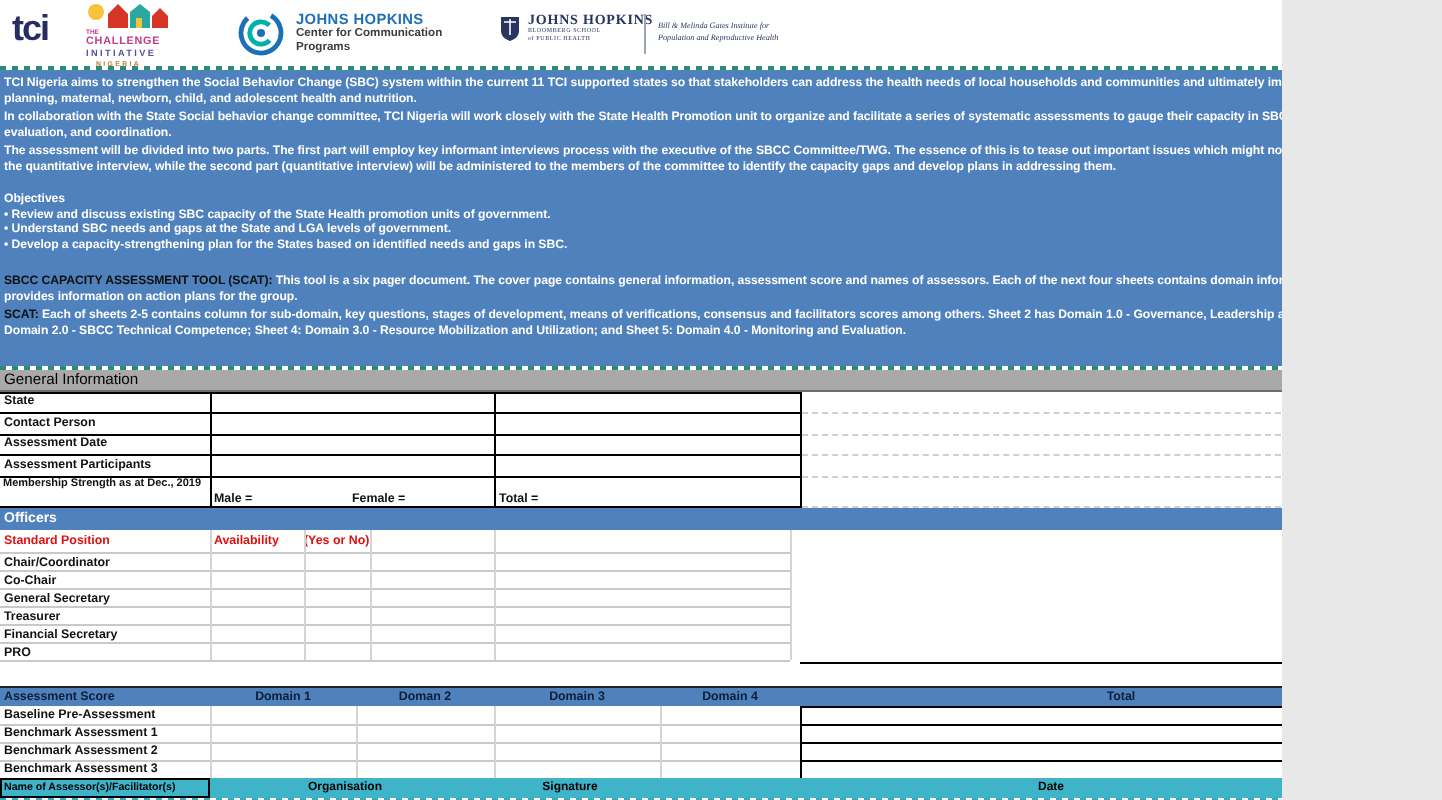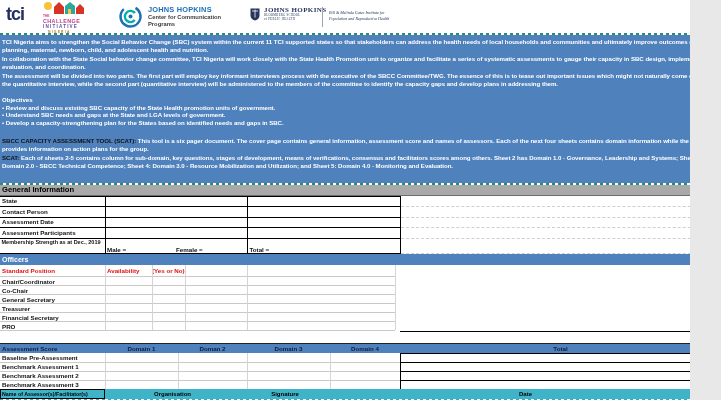--- a/index.html
+++ b/index.html
@@ -1,16 +1,16 @@
 <!DOCTYPE html>
 <html><head>
 <meta charset="utf-8">
 <style>
   html,body{margin:0;padding:0;background:#e8e8e8;}
-  .page{position:relative;width:690px;height:400px;background:#fff;overflow:hidden;
+  .page{position:relative;width:641px;height:400px;background:#fff;overflow:hidden;
         font-family:"Liberation Sans",sans-serif;-webkit-font-smoothing:antialiased;}
   .abs{position:absolute;}
   i.gl{position:absolute;display:block;}
   
   .hdr{position:absolute;top:0;left:0;width:721px;height:33px;background:#fff;}
   .tci-abbr{position:absolute;left:0;top:3px;font-size:18px;font-weight:900;color:#252d62;letter-spacing:-1px;}
   .tci-the{position:absolute;left:37px;top:13px;font-size:3.2px;font-weight:bold;color:#c23a8c;}
   .tci-chal{position:absolute;left:37px;top:16.5px;font-size:5.4px;font-weight:900;color:#c23a8c;letter-spacing:.4px;}
   .tci-init{position:absolute;left:37px;top:22.5px;font-size:4.6px;font-weight:bold;color:#5b4ea0;letter-spacing:1.2px;}
   .tci-ng{position:absolute;left:42px;top:28.5px;font-size:3.4px;font-weight:bold;color:#bf7b35;letter-spacing:1.2px;}
@@ -24,21 +24,21 @@
   .pb{position:absolute;left:0;width:721px;height:2px;
       background:repeating-linear-gradient(90deg,#2a8c74 0 3px,transparent 3px 6px);}
   
   .bp{position:absolute;top:35px;left:0;width:721px;height:148px;background:#4f81bd;
       color:#fff;font-size:6.1px;line-height:7.5px;font-weight:bold;letter-spacing:-.03px;
       padding:3px 2px 0 2px;box-sizing:border-box;}
   .bp p{margin:0 0 2px 0;}
   .blead{color:#101010;}
   
   .graybar{position:absolute;top:185px;left:0;width:721px;height:10.5px;background:#a9a9a9;
-      font-size:7.6px;font-weight:bold;color:#000;line-height:10.5px;padding-left:2px;box-sizing:border-box;
+      font-size:7.6px;font-weight:normal;color:#000;line-height:10.5px;padding-left:2px;box-sizing:border-box;
       border-bottom:1px solid #6d6d6d;}
   .bluebar{position:absolute;left:0;width:721px;background:#4f81bd;color:#fff;font-weight:bold;
       box-sizing:border-box;padding-left:2px;}
   .cellLbl{position:absolute;font-size:6.2px;font-weight:bold;color:#111;white-space:nowrap;}
   .redLbl{position:absolute;font-size:6.2px;font-weight:bold;color:#dd1111;white-space:nowrap;}
   .hblk{background:#000;height:1px;}
   .vblk{background:#000;width:1px;}
   .hlt{border-top:1px solid #c9c9c9;height:0;}
   .vlt{background:#d4d4d4;width:1px;}
   .hdash{border-top:1px dashed #cfcfcf;height:0;}

